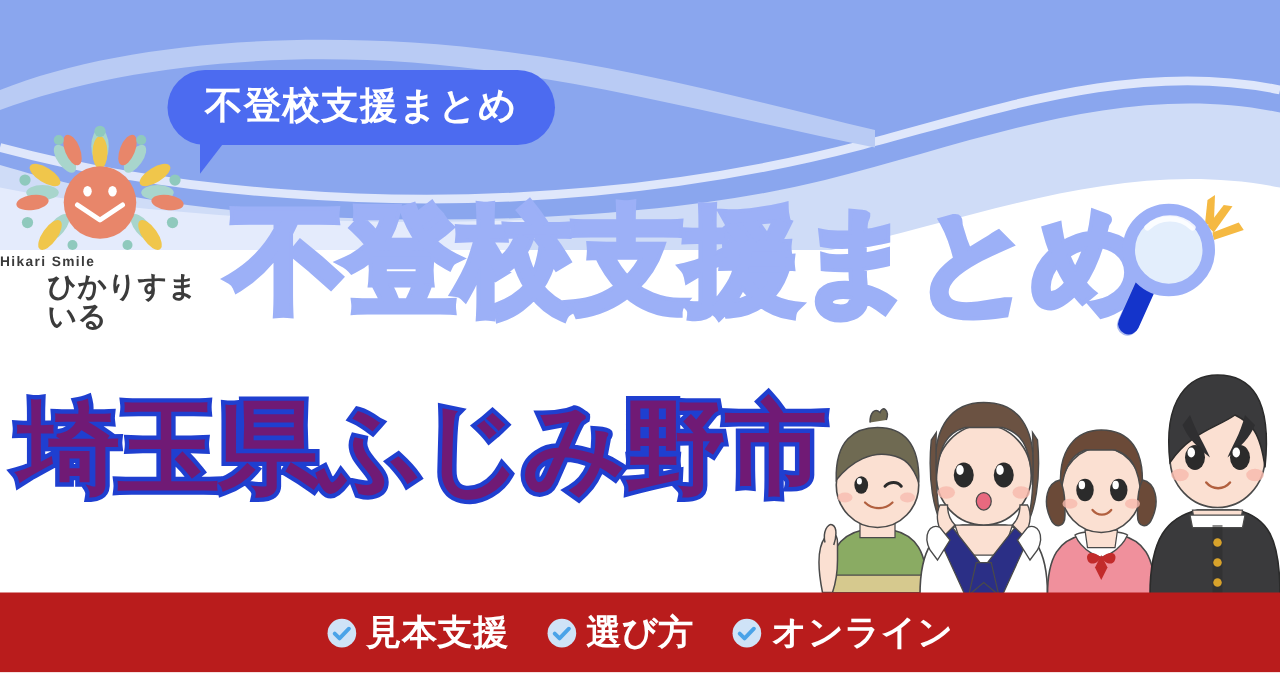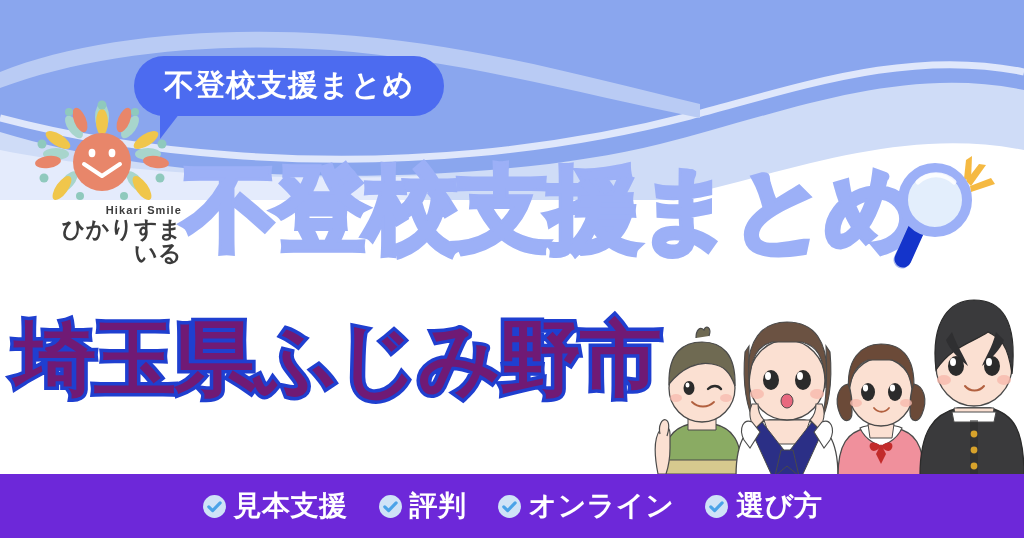--- a/index.html
+++ b/index.html
@@ -15,23 +15,23 @@
     width:1024px; height:538px;
     background:#ffffff;
     overflow:hidden;
   }
 
   
   .wave-layer { position:absolute; top:0; left:0; width:1024px; height:200px; }
 
   
   .logo-block {
-    position:absolute; left:22px; top:100px;
+    position:absolute; left:0; top:100px;
     width:160px; height:150px;
-    text-align:right;
+    text-align:left;
   }
   .logo-mark { width:160px; height:108px; display:block; }
   .logo-en {
     font-size:11px; font-weight:700; letter-spacing:1.1px;
     color:#3b3b3b; margin-top:-4px;
   }
   .logo-jp {
     font-size:23px; font-weight:700; letter-spacing:0.5px;
     color:#3b3b3b; margin-top:1px; line-height:1.05;margin-left:38px;
   }
@@ -83,21 +83,21 @@
     z-index:6;
   }
 
   
   .characters { position:absolute; left:652px; top:288px; width:372px; height:190px; z-index:3; }
 
   
   .bottom-bar {
     position:absolute; left:0; bottom:0;
     width:1024px; height:64px;
-    background:#6d28d9;
+    background:#b91c1c;
     display:flex; align-items:center; justify-content:center;
     gap:30px;
     z-index:10;
   }
   .chip { display:flex; align-items:center; gap:7px; }
   .chip-badge { width:25px; height:25px; flex:0 0 25px; }
   .chip-label {
     color:#ffffff; font-size:28px; font-weight:700;
     letter-spacing:0.5px; line-height:1; white-space:nowrap;
   }
@@ -281,38 +281,31 @@
 
     <div class="chip">
       <svg class="chip-badge" viewBox="0 0 24 24">
         <circle cx="12" cy="12" r="11" fill="#cfe3f7"></circle>
         <path d="M6.5,12.3 L10.2,16 L17.4,8.6" fill="none" stroke="#4aa3e8" stroke-width="3" stroke-linecap="round" stroke-linejoin="round"></path>
       </svg>
       <span class="chip-label">見本支援</span>
     </div>
 
 
+
     <div class="chip">
       <svg class="chip-badge" viewBox="0 0 24 24">
         <circle cx="12" cy="12" r="11" fill="#cfe3f7"></circle>
         <path d="M6.5,12.3 L10.2,16 L17.4,8.6" fill="none" stroke="#4aa3e8" stroke-width="3" stroke-linecap="round" stroke-linejoin="round"></path>
       </svg>
-      <span class="chip-label">評判</span>
+      <span class="chip-label">選び方</span>
     </div>
 
     <div class="chip">
       <svg class="chip-badge" viewBox="0 0 24 24">
         <circle cx="12" cy="12" r="11" fill="#cfe3f7"></circle>
         <path d="M6.5,12.3 L10.2,16 L17.4,8.6" fill="none" stroke="#4aa3e8" stroke-width="3" stroke-linecap="round" stroke-linejoin="round"></path>
       </svg>
       <span class="chip-label">オンライン</span>
     </div>
 
-    <div class="chip">
-      <svg class="chip-badge" viewBox="0 0 24 24">
-        <circle cx="12" cy="12" r="11" fill="#cfe3f7"></circle>
-        <path d="M6.5,12.3 L10.2,16 L17.4,8.6" fill="none" stroke="#4aa3e8" stroke-width="3" stroke-linecap="round" stroke-linejoin="round"></path>
-      </svg>
-      <span class="chip-label">選び方</span>
-    </div>
-
   </div>
 </div>
 
 </body></html>

